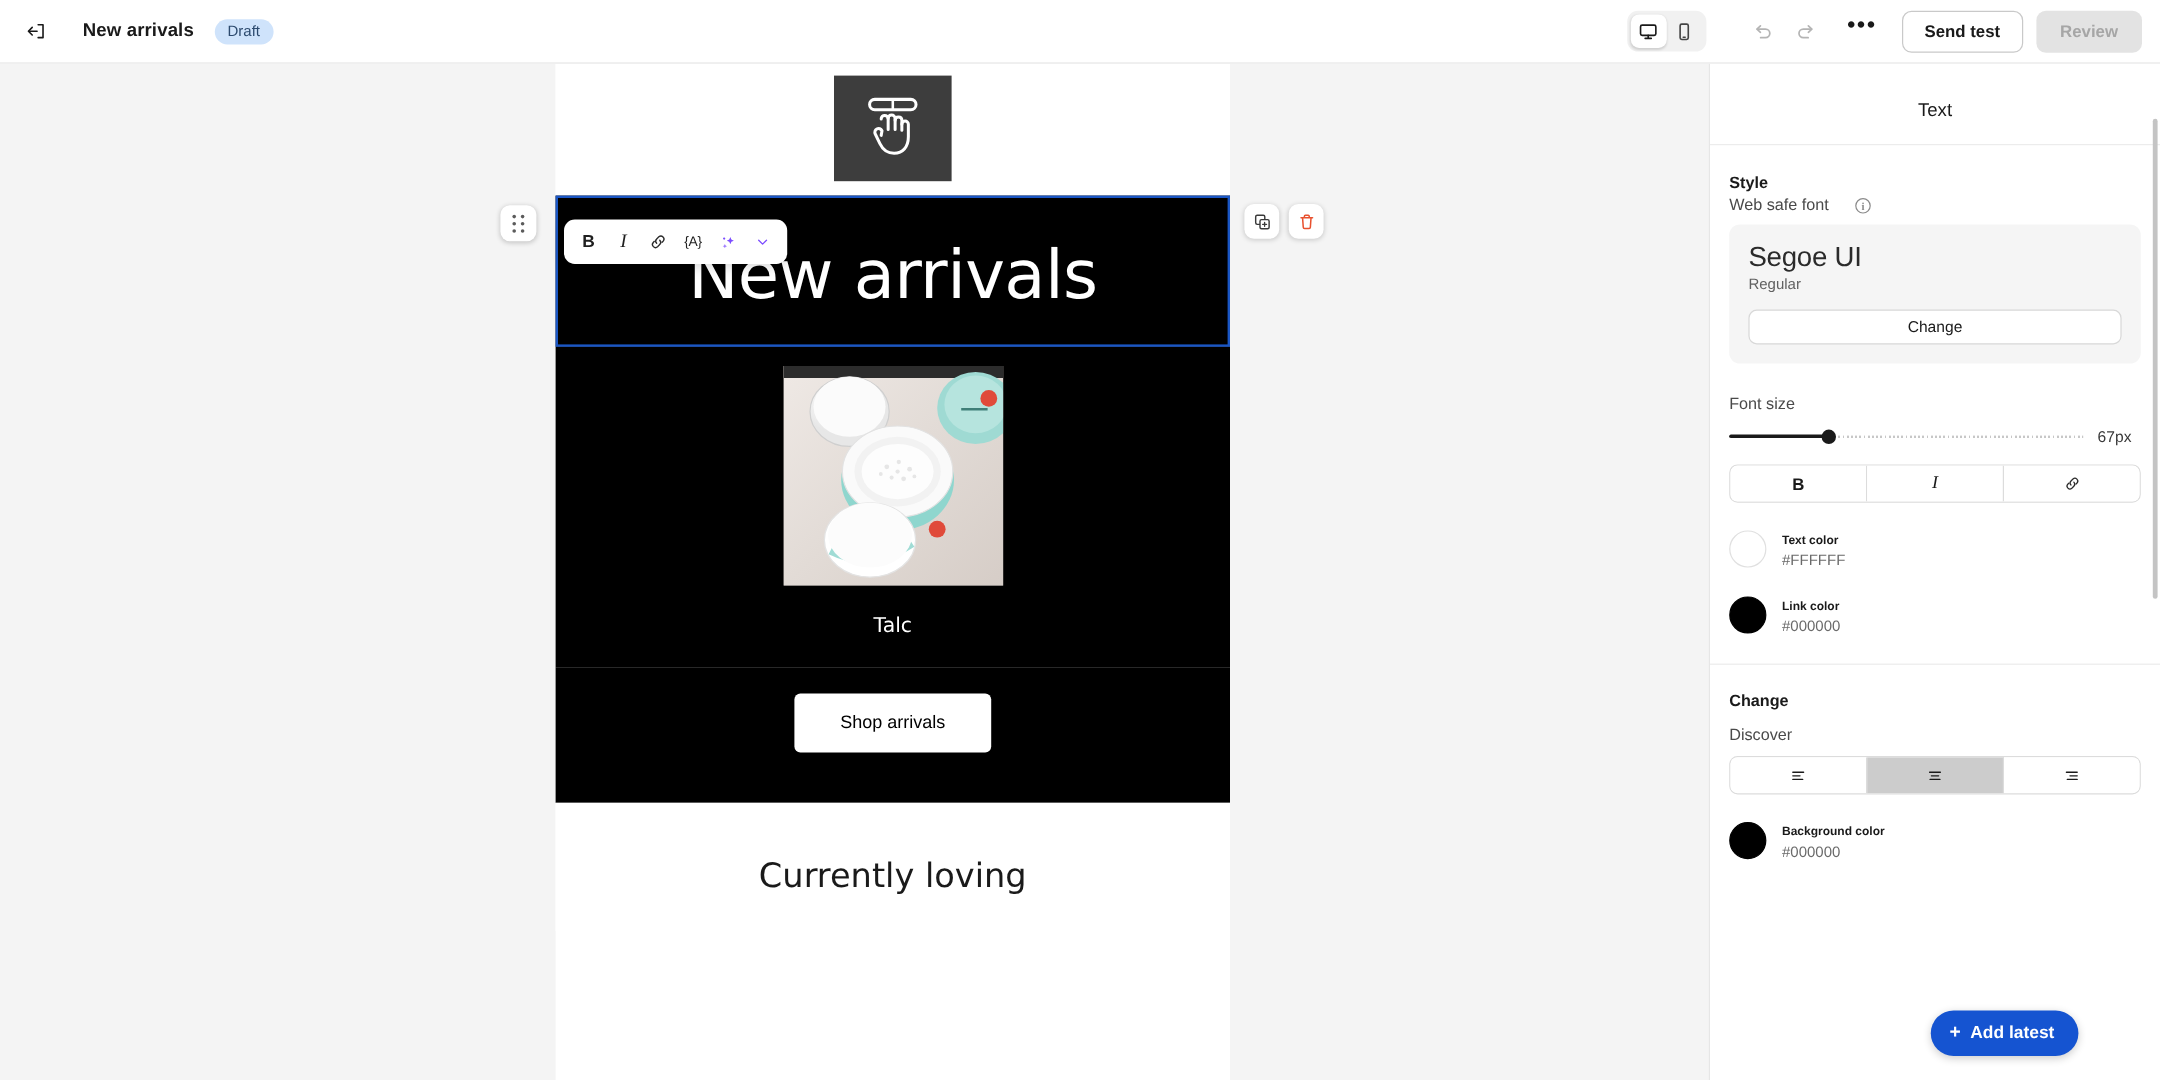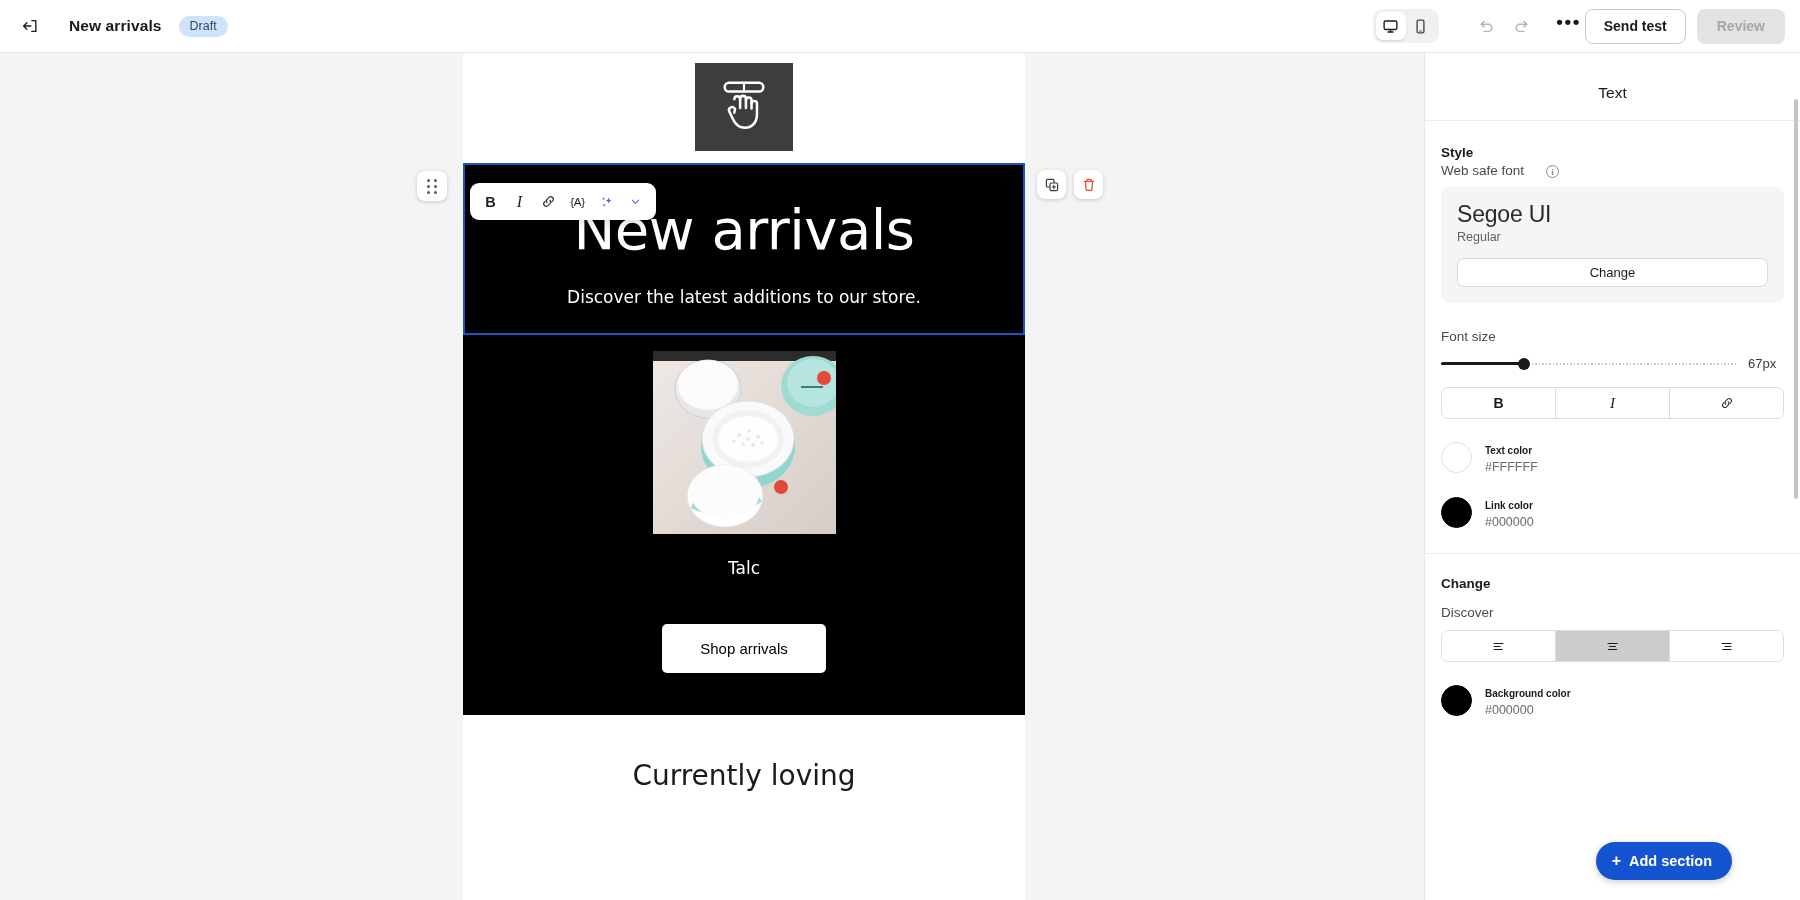--- a/index.html
+++ b/index.html
@@ -50,21 +50,21 @@
     justify-content: center; cursor: default; opacity: .32;
   }
   .hist-btn + .hist-btn { margin-left: 6px; }
   .more-btn {
     width: 32px; height: 32px; border-radius: 7px; margin-left: 16px;
     display: flex; align-items: center; justify-content: center;
     cursor: pointer; letter-spacing: 1.6px; font-size: 19px;
     color: #1a1a1a; padding-bottom: 8px; font-weight: 700;
   }
   .send-test {
-    margin-left: 0; height: 35px; padding: 0 18px;
+    margin-left: 17px; height: 35px; padding: 0 18px;
     background: #fff; border: 1px solid #c9c9c9; border-radius: 8px;
     font-size: 14px; font-weight: 600; color: #1a1a1a; cursor: pointer;
     display: flex; align-items: center;
   }
   .review-btn {
     margin-left: 11px; height: 35px; padding: 0 20px;
     background: #e3e3e3; border: none; border-radius: 8px;
     font-size: 14px; font-weight: 600; color: #a6a6a6; cursor: default;
     display: flex; align-items: center;
   }
@@ -334,21 +334,20 @@
               <path d="M7.5 5.5V4a1 1 0 011-1h3a1 1 0 011 1v1.5" stroke="#e8512f" stroke-width="1.6"></path>
               <path d="M5.6 5.5l.7 10a1.3 1.3 0 001.3 1.2h4.8a1.3 1.3 0 001.3-1.2l.7-10" stroke="#e8512f" stroke-width="1.6" stroke-linejoin="round"></path>
             </svg>
           </div>
         </div>
 
         <div class="hero">
           <div class="hero-h1">
             <div>New arrivals</div>
           </div>
-          <div class="hero-sub">Discover the latest additions to our store.</div>
         </div>
       </div>
 
       <div class="product-block">
         <div class="prod-img">
           <svg width="183" height="183" viewBox="0 0 183 183">
             <defs>
               <linearGradient id="furbg" x1="0" y1="0" x2="1" y2="1">
                 <stop offset="0%" stop-color="#efe9e5"></stop>
                 <stop offset="50%" stop-color="#e2dbd6"></stop>
@@ -419,21 +418,21 @@
     </div>
     <div class="fmt-btn">
       <svg width="13" height="13" viewBox="0 0 20 20" fill="none">
         <path d="M5 8l5 5 5-5" stroke="#7c4dff" stroke-width="1.7" stroke-linecap="round" stroke-linejoin="round"></path>
       </svg>
     </div>
   </div>
 
   <button class="add-section">
     <span class="plus">+</span>
-    <span>Add section</span>
+    <span>Add latest</span>
   </button>
 </div>
 
 <div class="right-panel">
   <div class="rp-inner">
     <div class="rp-head">Text</div>
 
     <div class="rp-body">
       <div class="rp-section-title">Style</div>
 

